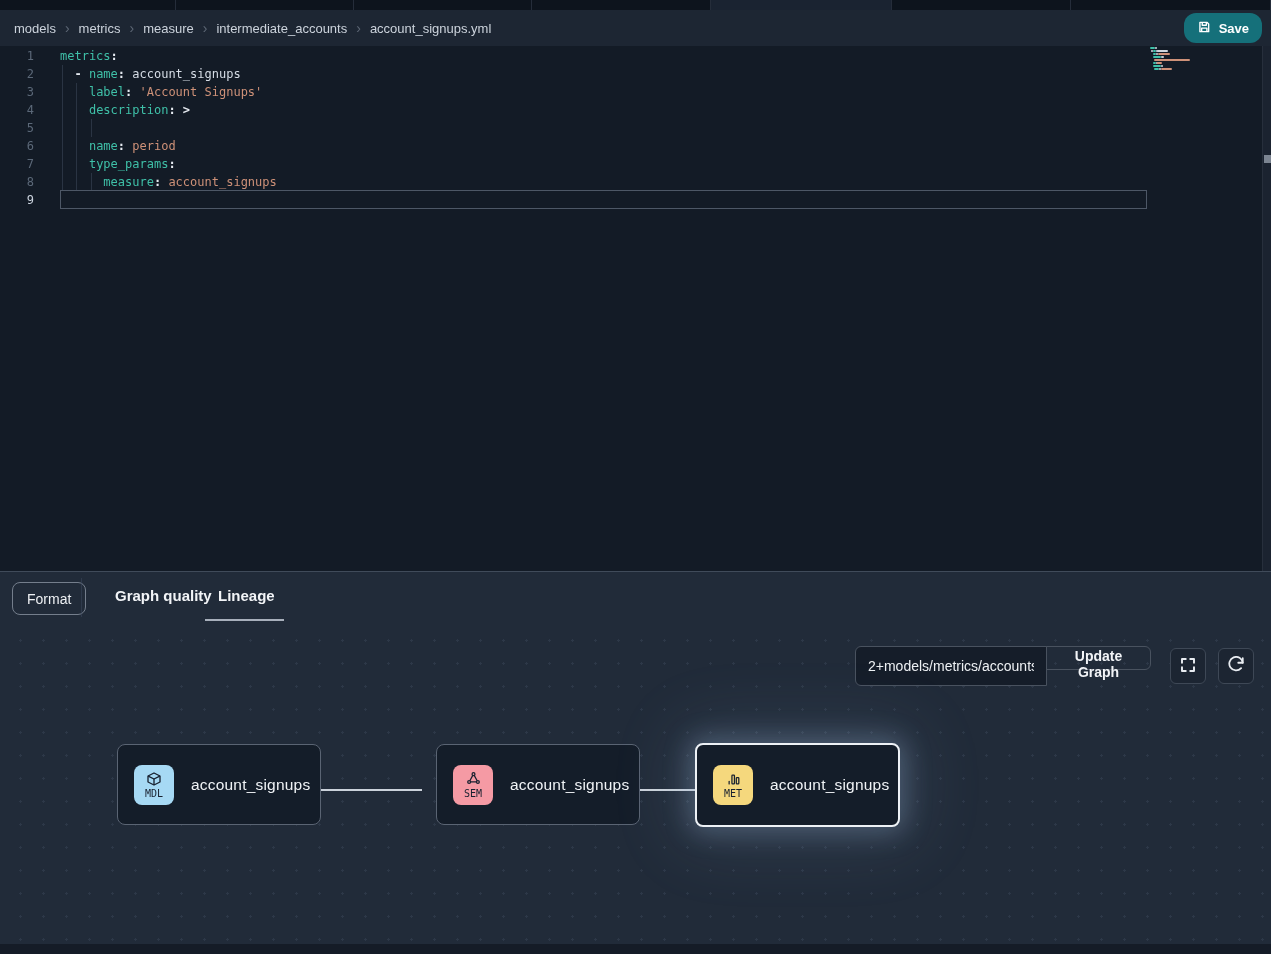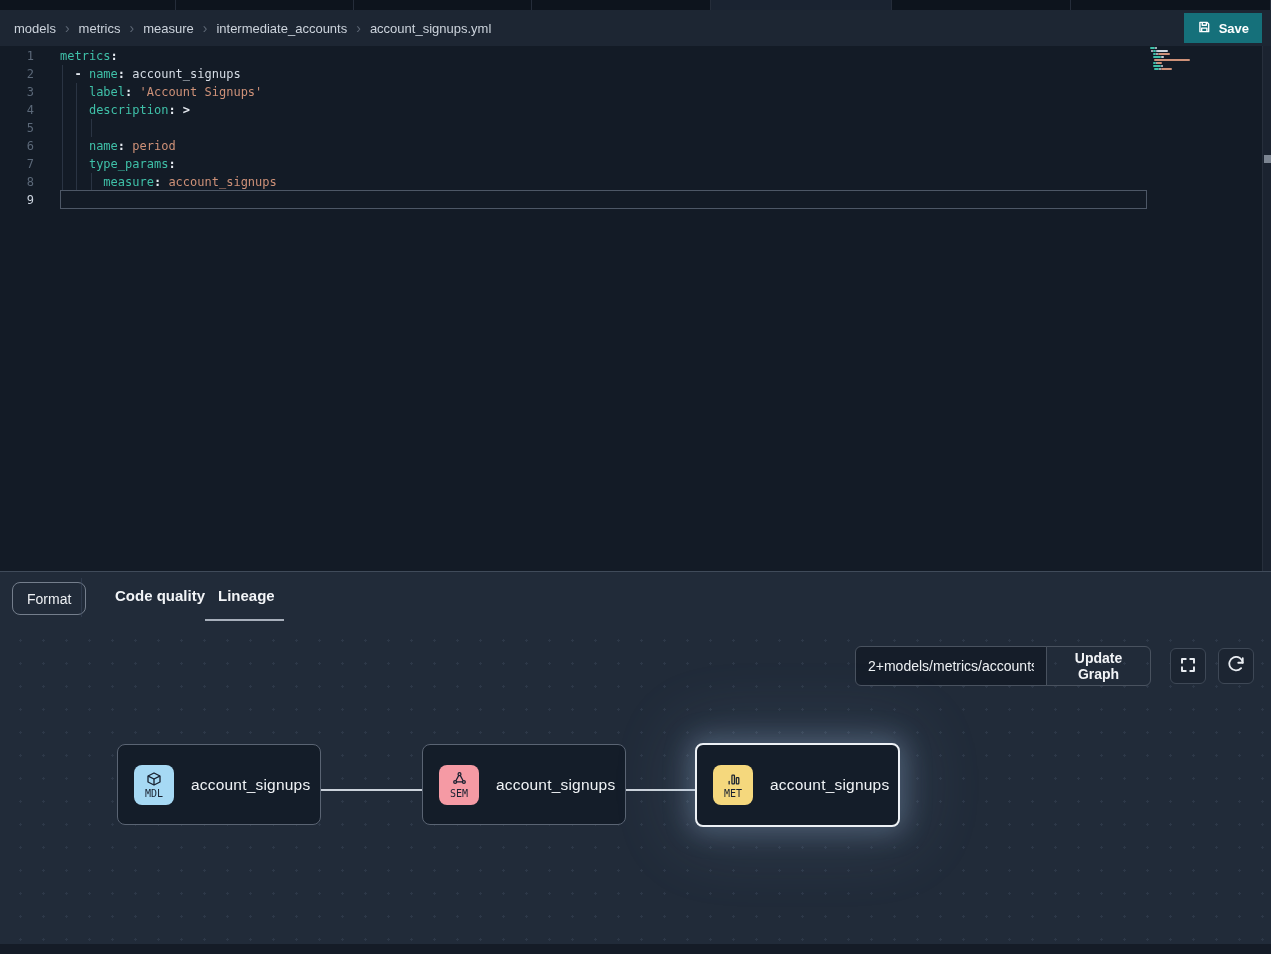--- a/index.html
+++ b/index.html
@@ -11,21 +11,21 @@
   .tabstrip{position:absolute;top:0;left:0;width:1271px;height:10px;display:flex;background:#0d141d;}
   .tseg{height:10px;border-right:1px solid #252d3a;background:#0d141d;}
   .tseg.active{background:#1a2331;}
 
   
   .topbar{position:absolute;top:10px;left:0;width:1271px;height:36px;background:#1d2633;
           display:flex;align-items:center;padding:0 9px 0 14px;}
   .breadcrumb{display:flex;align-items:flex-end;gap:9px;font-size:13px;color:#ccd3dc;}
   .crumb{color:#ccd3dc;}
   .crumb-sep{color:#5d6775;font-size:14px;}
-  .save-btn{margin-left:auto;height:30px;padding:0 13px;border:none;border-radius:0;
+  .save-btn{margin-left:auto;height:30px;padding:0 13px;border:none;border-radius:12px;
             background:#15707a;color:#fff;font-family:"Liberation Sans",sans-serif;
             font-size:13px;font-weight:700;display:flex;align-items:center;gap:8px;cursor:pointer;}
 
   
   .editor{position:absolute;top:46px;left:0;width:1271px;height:525px;background:#131b26;}
   #code-lines{position:absolute;top:1px;left:0;right:0;}
   .line{height:18px;display:flex;font-family:"DejaVu Sans Mono",monospace;font-size:12px;line-height:18px;}
   .gutter{width:60px;flex:0 0 60px;text-align:right;padding-right:26px;color:#5b6878;}
   .line.active .gutter{color:#ccd4df;}
   .code{white-space:pre;}
@@ -58,21 +58,21 @@
   .tab-ln{left:218px;}
   .tab-underline{position:absolute;left:205px;top:47px;width:79px;height:2px;background:#a7afbb;}
 
   .canvas{position:absolute;top:50px;left:0;width:1271px;height:323px;
           background-image:radial-gradient(#2d3848 1px,transparent 1.3px);
           background-size:23px 23px;background-position:9px 7px;}
   .selector-group{position:absolute;left:855px;top:24px;display:flex;height:40px;}
   .selector-input{width:192px;height:40px;background:#151d29;border:1px solid #49525f;
                   border-radius:6px 0 0 6px;color:#eef1f4;font-size:14px;
                   font-family:"Liberation Sans",sans-serif;padding:0 12px;outline:none;}
-  .update-btn{width:105px;height:40px;margin-left:-1px;background:transparent;border:1px solid #49525f;
+  .update-btn{width:105px;height:24px;margin-left:-1px;background:transparent;border:1px solid #49525f;
               border-radius:0 6px 6px 0;color:#f2f4f7;font-size:14px;font-weight:700;
               font-family:"Liberation Sans",sans-serif;cursor:pointer;}
   .icon-btn{position:absolute;top:26px;width:36px;height:36px;background:#1c2532;
             border:1px solid #3e4856;border-radius:6px;display:flex;align-items:center;
             justify-content:center;cursor:pointer;padding:0;}
   .edge{position:absolute;top:167px;height:1.5px;background:#cbd2da;}
 
   .lnode{position:absolute;width:204px;height:81px;background:#141d29;border:1.5px solid #5a6473;
          border-radius:8px;display:flex;align-items:center;padding-left:16px;gap:17px;cursor:pointer;}
   .lnode.selected{width:205px;height:84px;border:2px solid #edf1f5;
@@ -192,21 +192,21 @@
       </div>
     <div class="vscroll">
       <div class="vthumb"></div>
     </div>
   </div>
 
   <div class="panel">
     <div class="paneltabs">
       <button class="format-btn">Format</button>
       <div class="vdiv"></div>
-      <span class="ptab tab-cq">Code quality</span>
+      <span class="ptab tab-cq">Graph quality</span>
       <span class="ptab tab-ln">Lineage</span>
       <div class="tab-underline"></div>
     </div>
 
     <div class="canvas">
       <div class="selector-group">
         <input class="selector-input" value="2+models/metrics/accounts/" style="">
         <button class="update-btn">Update Graph</button>
       </div>
       <button class="icon-btn" style="left:1170px">
@@ -237,21 +237,21 @@
                 <svg viewBox="0 0 24 24" width="16" height="16" fill="none" stroke="#182130" stroke-width="2" stroke-linejoin="round">
                   <path d="M21 16.5v-9L12 3 3 7.5v9L12 21l9-4.5z"></path>
                   <path d="M3.3 7.6 12 12l8.7-4.4"></path>
                   <path d="M12 21v-9"></path>
                 </svg>
               </span>
               <span class="btype">MDL</span>
             </span>
             <span class="nlabel">account_signups</span>
           </div>
-          <div class="lnode" style="left: 422px; top: 122px; text-align: center;">
+          <div class="lnode" style="left: 436px; top: 122px; text-align: center;">
             <span class="badge" style="background:#f59aa4">
               <span class="bicon">
                 <svg viewBox="0 0 24 24" width="15" height="15" fill="none" stroke="#182130" stroke-width="2">
                   <circle cx="12" cy="5" r="2.3"></circle>
                   <circle cx="5" cy="17.5" r="2.3"></circle>
                   <circle cx="19" cy="17.5" r="2.3"></circle>
                   <path d="M10.8 7 6.2 15.5M13.2 7l4.6 8.5M7.3 17.5h9.4"></path>
                 </svg>
               </span>
               <span class="btype">SEM</span>

